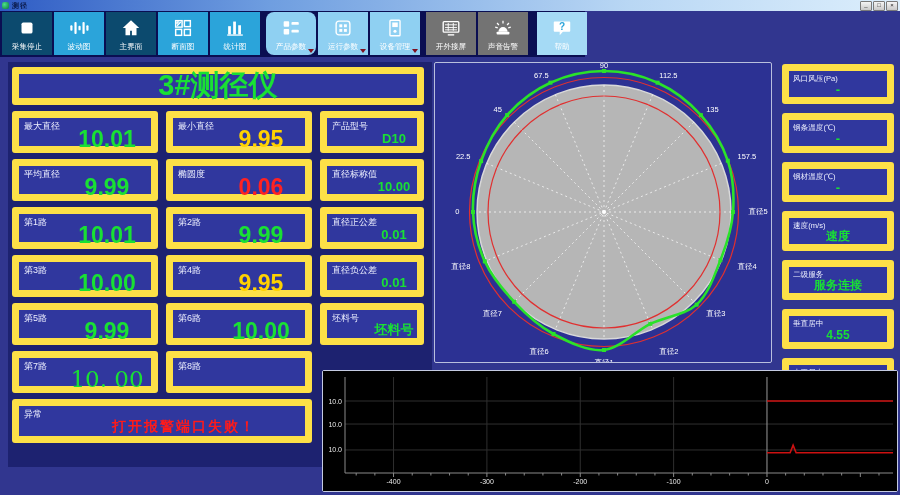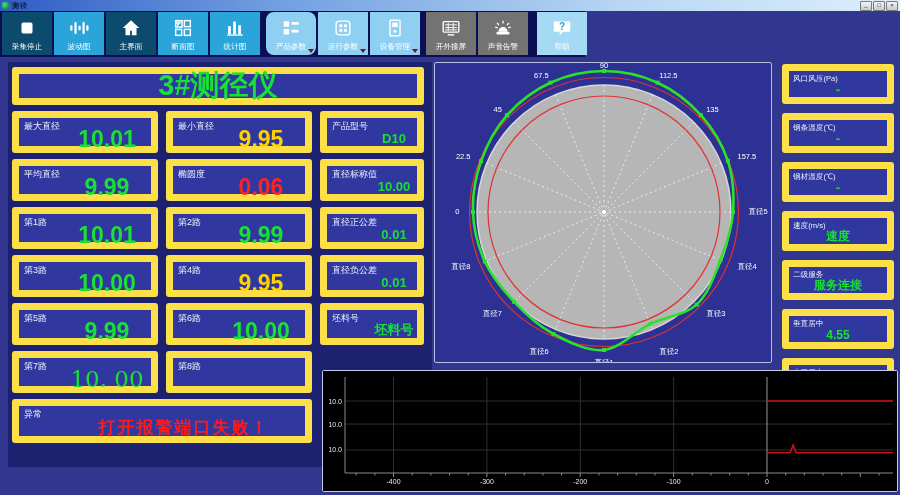--- a/index.html
+++ b/index.html
@@ -42,21 +42,21 @@
   #left-grid{position:absolute;left:12px;top:111px;width:416px;}
   .grid-row{display:flex;margin-bottom:6px;}
   .cell{width:146px;height:42px;margin-right:8px;}
   .cell:last-child{margin-right:0;}
   .cell.small{width:104px;}
   .cell.alarm{width:300px;height:44px;}
   .cell-label{position:absolute;left:5px;top:2px;font-size:9px;color:#eef0ff;white-space:nowrap;}
   .cell-value{position:absolute;left:0;right:0;top:14px;bottom:0;display:flex;align-items:center;justify-content:center;
     font-size:23px;font-weight:bold;margin-left:44px;}
   .cell.small .cell-value{font-size:13px;top:12px;}
-  .cell.alarm .cell-value{font-size:17px;top:12px;letter-spacing:2px;}
+  .cell.alarm .cell-value{font-size:14px;top:12px;letter-spacing:2px;}
   .v-serif{font-family:"DejaVu Serif",serif;font-weight:normal;}
 
   
   .polar-panel{position:absolute;left:434px;top:62px;width:338px;height:301px;background:#2c3193;
     border:1px solid #b9bfdd;border-radius:2px;box-sizing:border-box;}
 
   
   #right-col{position:absolute;left:782px;top:64px;width:112px;}
   .r-box{height:40px;margin-bottom:9px;}
   .r-label{position:absolute;left:4px;top:2px;font-size:8px;color:#eef0ff;white-space:nowrap;transform:scale(.95);transform-origin:left;}

